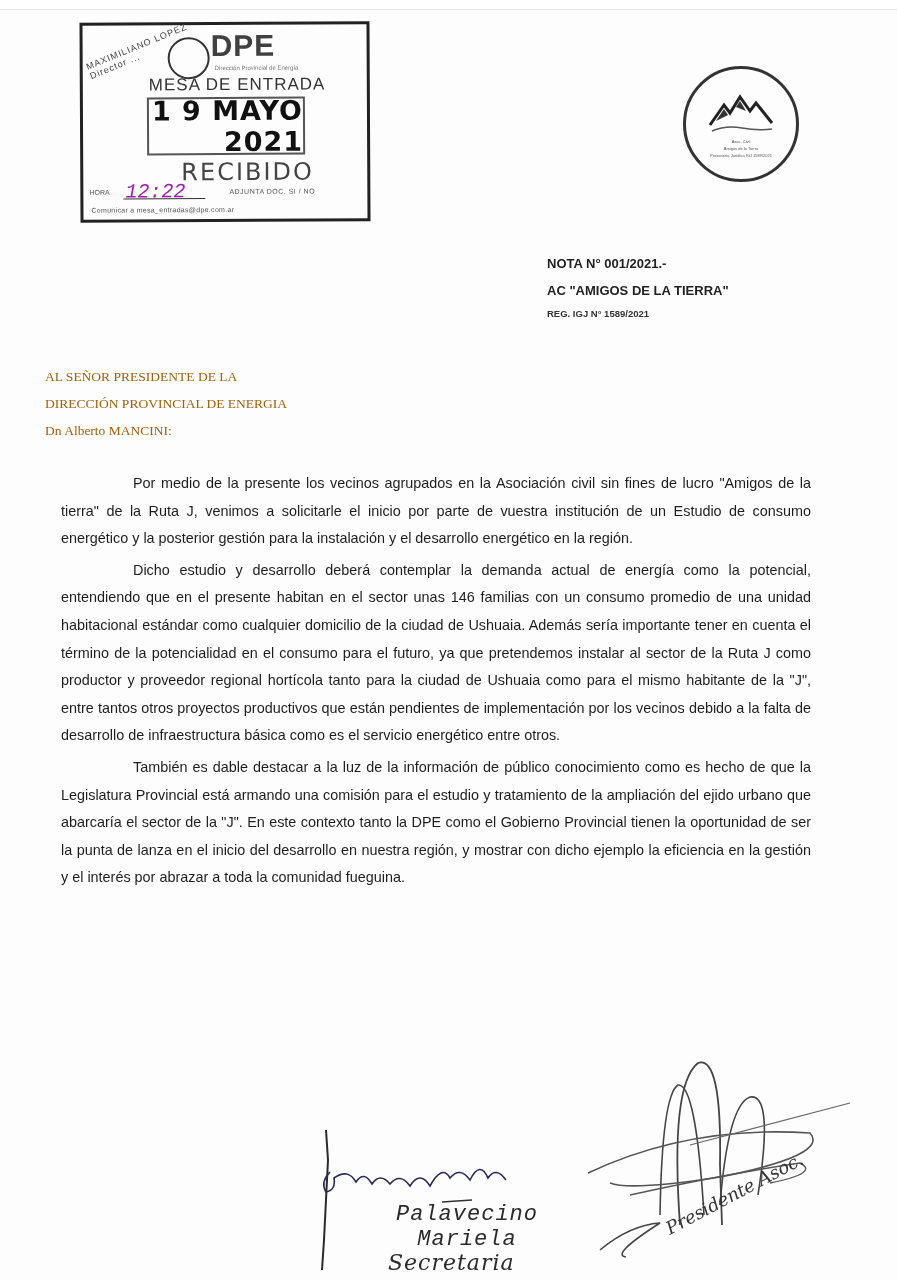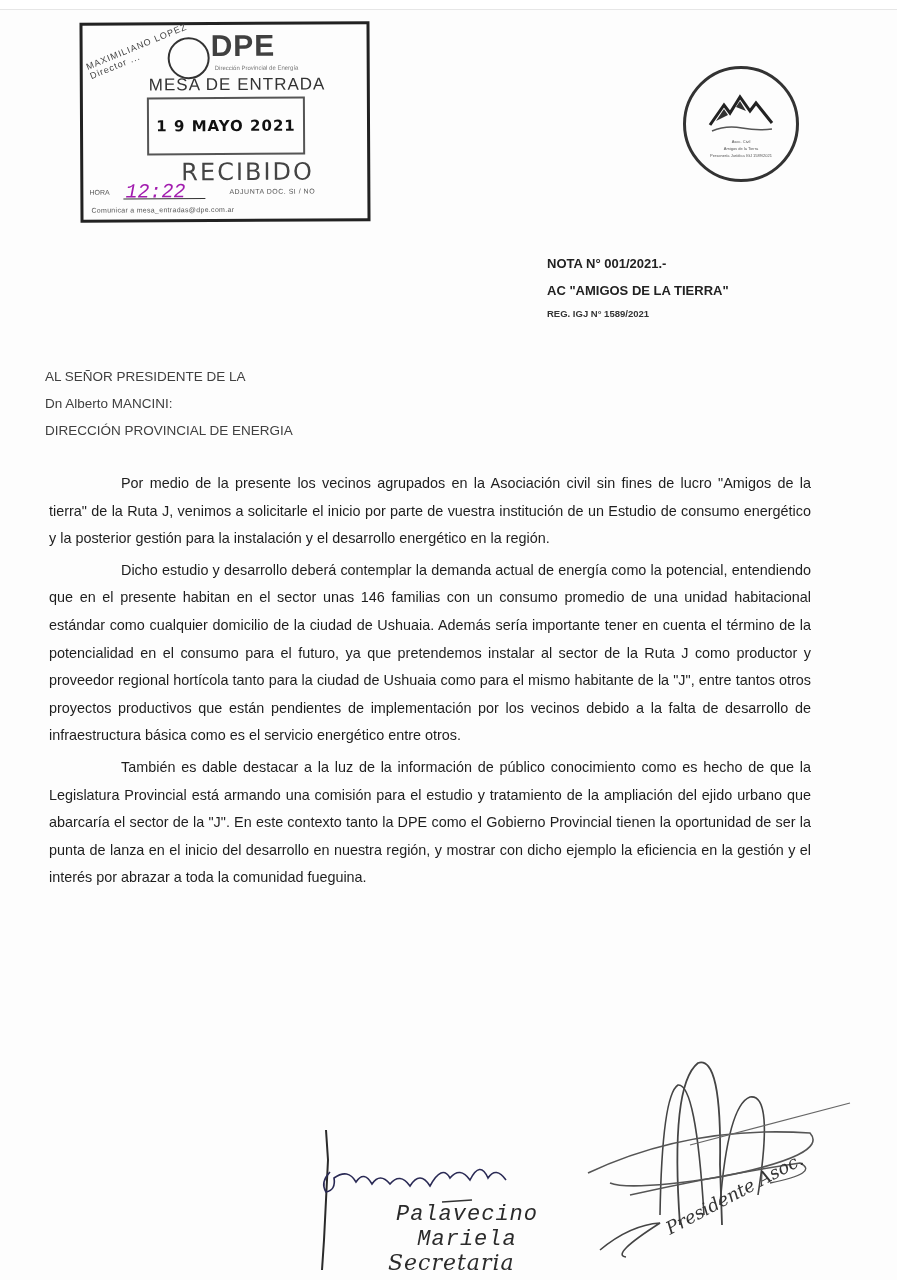--- a/index.html
+++ b/index.html
@@ -34,21 +34,21 @@
   .stamp-subtext { position: absolute; left: 132px; top: 40px; font-size: 6px; color: #777; }
   .stamp-mesa {
     position: absolute; left: 66px; top: 50px; font-size: 17px; color: #333; letter-spacing: 1px;
     font-family: Liberation Sans, sans-serif;
   }
   .stamp-datebox {
     position: absolute; left: 64px; top: 72px; width: 158px; height: 58px;
     border: 2px solid #555; box-sizing: border-box;
     display: flex; align-items: center; justify-content: center;
   }
-  .stamp-date { font-size: 15px; font-weight: bold; color: #111; letter-spacing: 1px; font-family: "DejaVu Sans", sans-serif; text-align: right; }
+  .stamp-date { font-size: 27px; font-weight: bold; color: #111; letter-spacing: 1px; font-family: "DejaVu Sans", sans-serif; text-align: right; }
   .stamp-recibido {
     position: absolute; left: 98px; top: 133px; font-size: 24px; color: #444; letter-spacing: 2px;
     font-family: "DejaVu Sans", sans-serif;
   }
   .stamp-row { position: absolute; left: 6px; top: 155px; width: 278px; height: 20px; font-size: 7px; color: #555; }
   .stamp-row .hora { position: absolute; left: 0; top: 8px; }
   .stamp-row .hora-val { position: absolute; left: 36px; top: 0; font-size: 20px; color: #a21caf; font-family: Liberation Mono, monospace; font-style: italic; }
   .stamp-row .hora-line { position: absolute; left: 34px; top: 18px; width: 82px; height: 1px; background: #333; }
   .stamp-row .adjunta { position: absolute; left: 140px; top: 8px; letter-spacing: 0.5px; }
   .stamp-email { position: absolute; left: 8px; top: 181px; font-size: 7px; color: #555; letter-spacing: 0.3px; }
@@ -63,29 +63,29 @@
   .seal-text.l1 { top: 70px; font-size: 4px; }
   .seal-text.l2 { top: 77px; font-size: 4px; }
   .seal-text.l3 { top: 84px; font-size: 4px; }
 
   
   .ref { position: absolute; left: 547px; top: 250px; font-size: 13px; font-weight: bold; color: #222; }
   .ref div { height: 27px; line-height: 27px; }
   .ref .small { font-size: 9.5px; height: 22px; line-height: 20px; font-weight: bold; color: #333; }
 
   
-  .addressee { position: absolute; left: 45px; top: 363px; font-size: 13.5px; color: #404040; }
+  .addressee { position: absolute; left: 45px; top: 363px; font-size: 13.5px; color: #a16207; font-family: Liberation Serif, serif; }
   .addressee div { height: 27px; line-height: 27px; }
 
   
   .body-text {
     position: absolute; left: 49px; top: 470px; width: 762px;
     font-size: 14.4px; line-height: 27.6px; color: #1e1e1e; text-align: justify;
   }
-  .body-text p { margin: 0 0 4px 0; text-indent: 72px; }
+  .body-text p { margin: 0 0 4px 12px; text-indent: 72px; }
 
   
   .sig-left { position: absolute; left: 300px; top: 1120px; width: 290px; height: 160px; }
   .sig-left .name {
     position: absolute; left: 44px; top: 82px; font-family: Liberation Mono, monospace;
     font-size: 22px; color: #2b2b2b; font-style: italic; letter-spacing: 1px; text-align: center;
   }
   .sig-left .role {
     position: absolute; left: 88px; top: 130px; font-family: "DejaVu Serif", serif;
     font-size: 22px; color: #2b2b2b; font-style: italic; letter-spacing: 1px; text-align: right;
@@ -137,22 +137,22 @@
 </div>
 
 <div class="ref">
   <div>NOTA N° 001/2021.-</div>
   <div>AC "AMIGOS DE LA TIERRA"</div>
   <div class="small">REG. IGJ N° 1589/2021</div>
 </div>
 
 <div class="addressee">
   <div>AL SEÑOR PRESIDENTE DE LA</div>
+  <div>DIRECCIÓN PROVINCIAL DE ENERGIA</div>
   <div>Dn Alberto MANCINI:</div>
-  <div>DIRECCIÓN PROVINCIAL DE ENERGIA</div>
 </div>
 
 <div class="body-text">
   <p>Por medio de la presente los vecinos agrupados en la Asociación civil sin fines de lucro "Amigos de la tierra" de la Ruta J, venimos a solicitarle el inicio por parte de vuestra institución de un Estudio de consumo energético y la posterior gestión para la instalación y el desarrollo energético en la región.</p>
   <p>Dicho estudio y desarrollo deberá contemplar la demanda actual de energía como la potencial, entendiendo que en el presente habitan en el sector unas 146 familias con un consumo promedio de una unidad habitacional estándar como cualquier domicilio de la ciudad de Ushuaia. Además sería importante tener en cuenta el término de la potencialidad en el consumo para el futuro, ya que pretendemos instalar al sector de la Ruta J como productor y proveedor regional hortícola tanto para la ciudad de Ushuaia como para el mismo habitante de la "J", entre tantos otros proyectos productivos que están pendientes de implementación por los vecinos debido a la falta de desarrollo de infraestructura básica como es el servicio energético entre otros.</p>
   <p>También es dable destacar a la luz de la información de público conocimiento como es hecho de que la Legislatura Provincial está armando una comisión para el estudio y tratamiento de la ampliación del ejido urbano que abarcaría el sector de la "J". En este contexto tanto la DPE como el Gobierno Provincial tienen la oportunidad de ser la punta de lanza en el inicio del desarrollo en nuestra región, y mostrar con dicho ejemplo la eficiencia en la gestión y el interés por abrazar a toda la comunidad fueguina.</p>
 </div>
 
 <div class="sig-left">
   <svg width="290" height="160" viewBox="0 0 290 160" style="position:absolute;left:0;top:0;">

